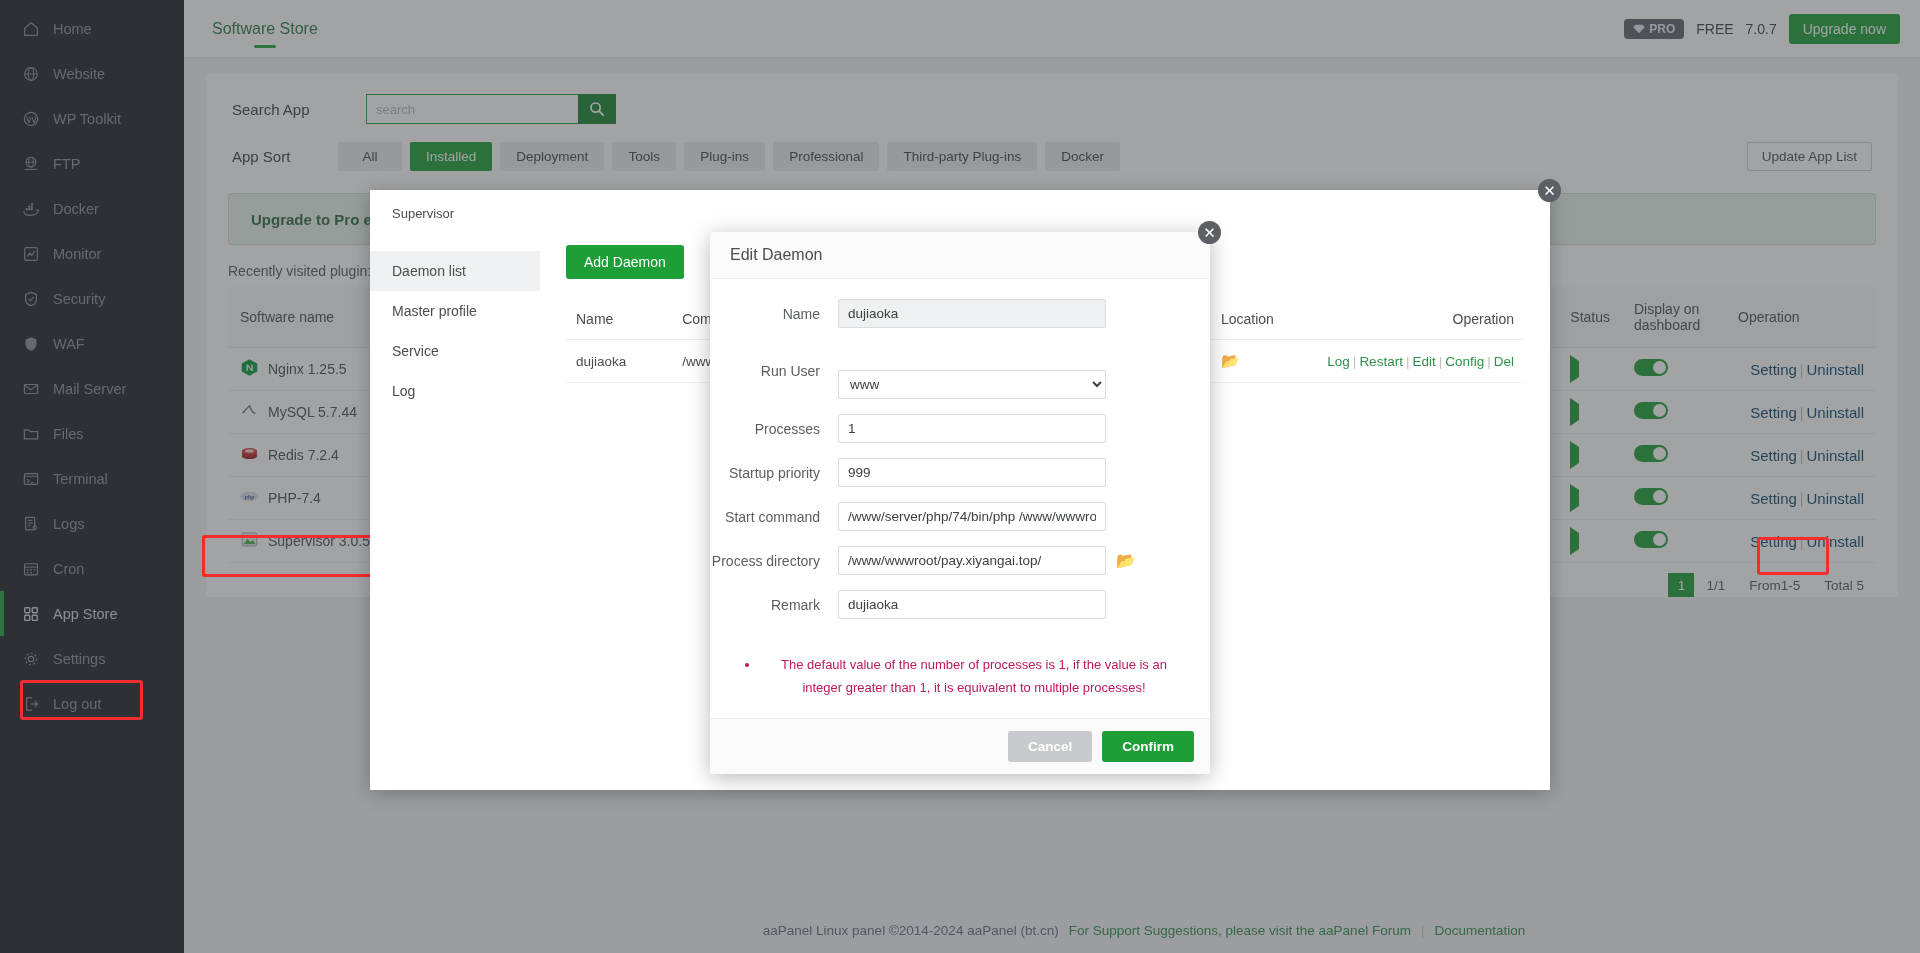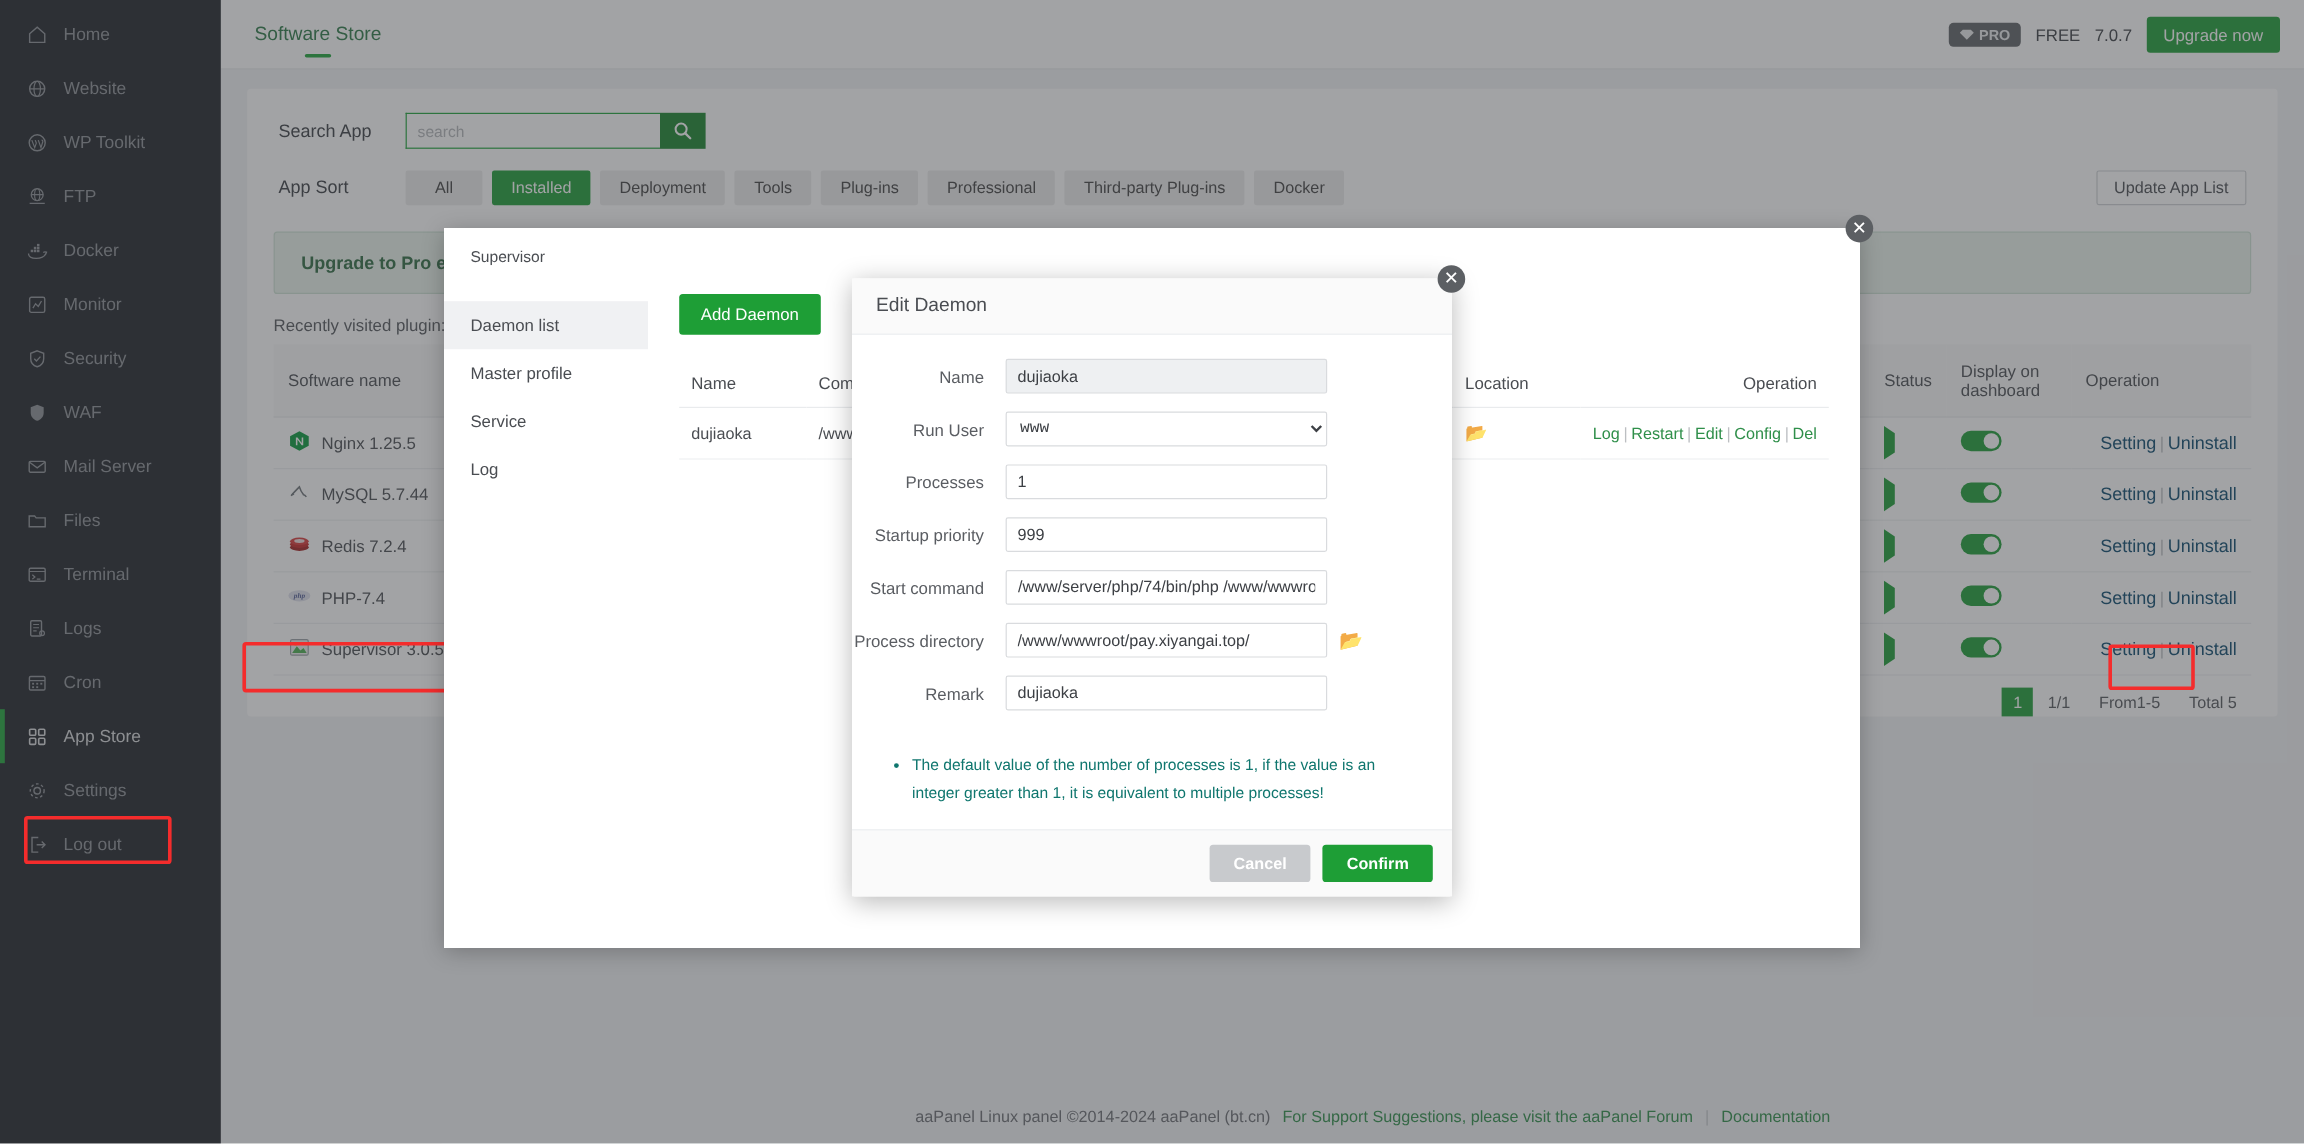--- a/index.html
+++ b/index.html
@@ -72,21 +72,21 @@
   .free-label { font-size: 14px; color: #3d4045; }
   .ver-label { font-size: 14px; color: #3d4045; }
   .upgrade-btn {
     background: #1e9e36; color: #fff; font-size: 14px;
     padding: 7px 14px; border-radius: 3px; border: none; cursor: pointer;
   }
 
   .content { padding: 16px 22px 0 22px; }
   .panel { background: #fff; border-radius: 3px; }
 
-  .searchrow { display: flex; align-items: center; padding: 20px 26px 8px 26px; }
+  .searchrow { display: flex; align-items: center; padding: 20px 26px 8px 26px; gap: 28px; }
   .row-label { font-size: 15px; color: #3d4045; width: 86px; flex: 0 0 auto; }
   .search-wrap { display: flex; margin-left: 20px; }
   .search-input {
     width: 212px; height: 30px; border: 1px solid #20a53a; border-right: none;
     padding: 0 9px; font-size: 13px; color: #666; outline: none;
     font-family: "Liberation Sans", sans-serif;
   }
   .search-input::placeholder { color: #b4b7ba; }
   .search-btn {
     width: 38px; height: 30px; background: #19842c; border: none; cursor: pointer;
@@ -226,25 +226,25 @@
   }
   .finput {
     width: 268px; height: 29px; border: 1px solid #d9dbde; border-radius: 2px;
     padding: 0 9px; font-size: 13.5px; color: #3d4045; outline: none;
     font-family: "Liberation Sans", sans-serif; background: #fff;
   }
   .finput.readonly { background: #eef0f2; }
   .fselect {
     width: 268px; height: 29px; border: 1px solid #d9dbde; border-radius: 2px;
     padding: 0 7px; font-size: 13.5px; color: #3d4045; outline: none;
-    font-family: Liberation Mono, monospace; background: #fff;
+    font-family: Liberation Sans, sans-serif; background: #fff; margin-top: 27px;
   }
   .browse-ic { margin-left: 10px; font-size: 16px; cursor: pointer; }
   .ed-note {
-    margin: 12px 22px 0 36px; font-size: 13px; color: #0f766e; line-height: 1.75;
+    margin: 12px 22px 0 36px; font-size: 13px; color: #be185d; line-height: 1.75; text-align: center;
   }
   .ed-note li { margin-left: 14px; }
   .ed-foot {
     border-top: 1px solid #eceef0; background: #fafafa;
     padding: 12px 16px; display: flex; justify-content: flex-end; gap: 10px;
     margin-top: 18px;
   }
   .btn-cancel {
     background: #c8cacd; color: #fff; border: none; font-size: 13.5px;
     padding: 8px 20px; border-radius: 3px; cursor: pointer;

